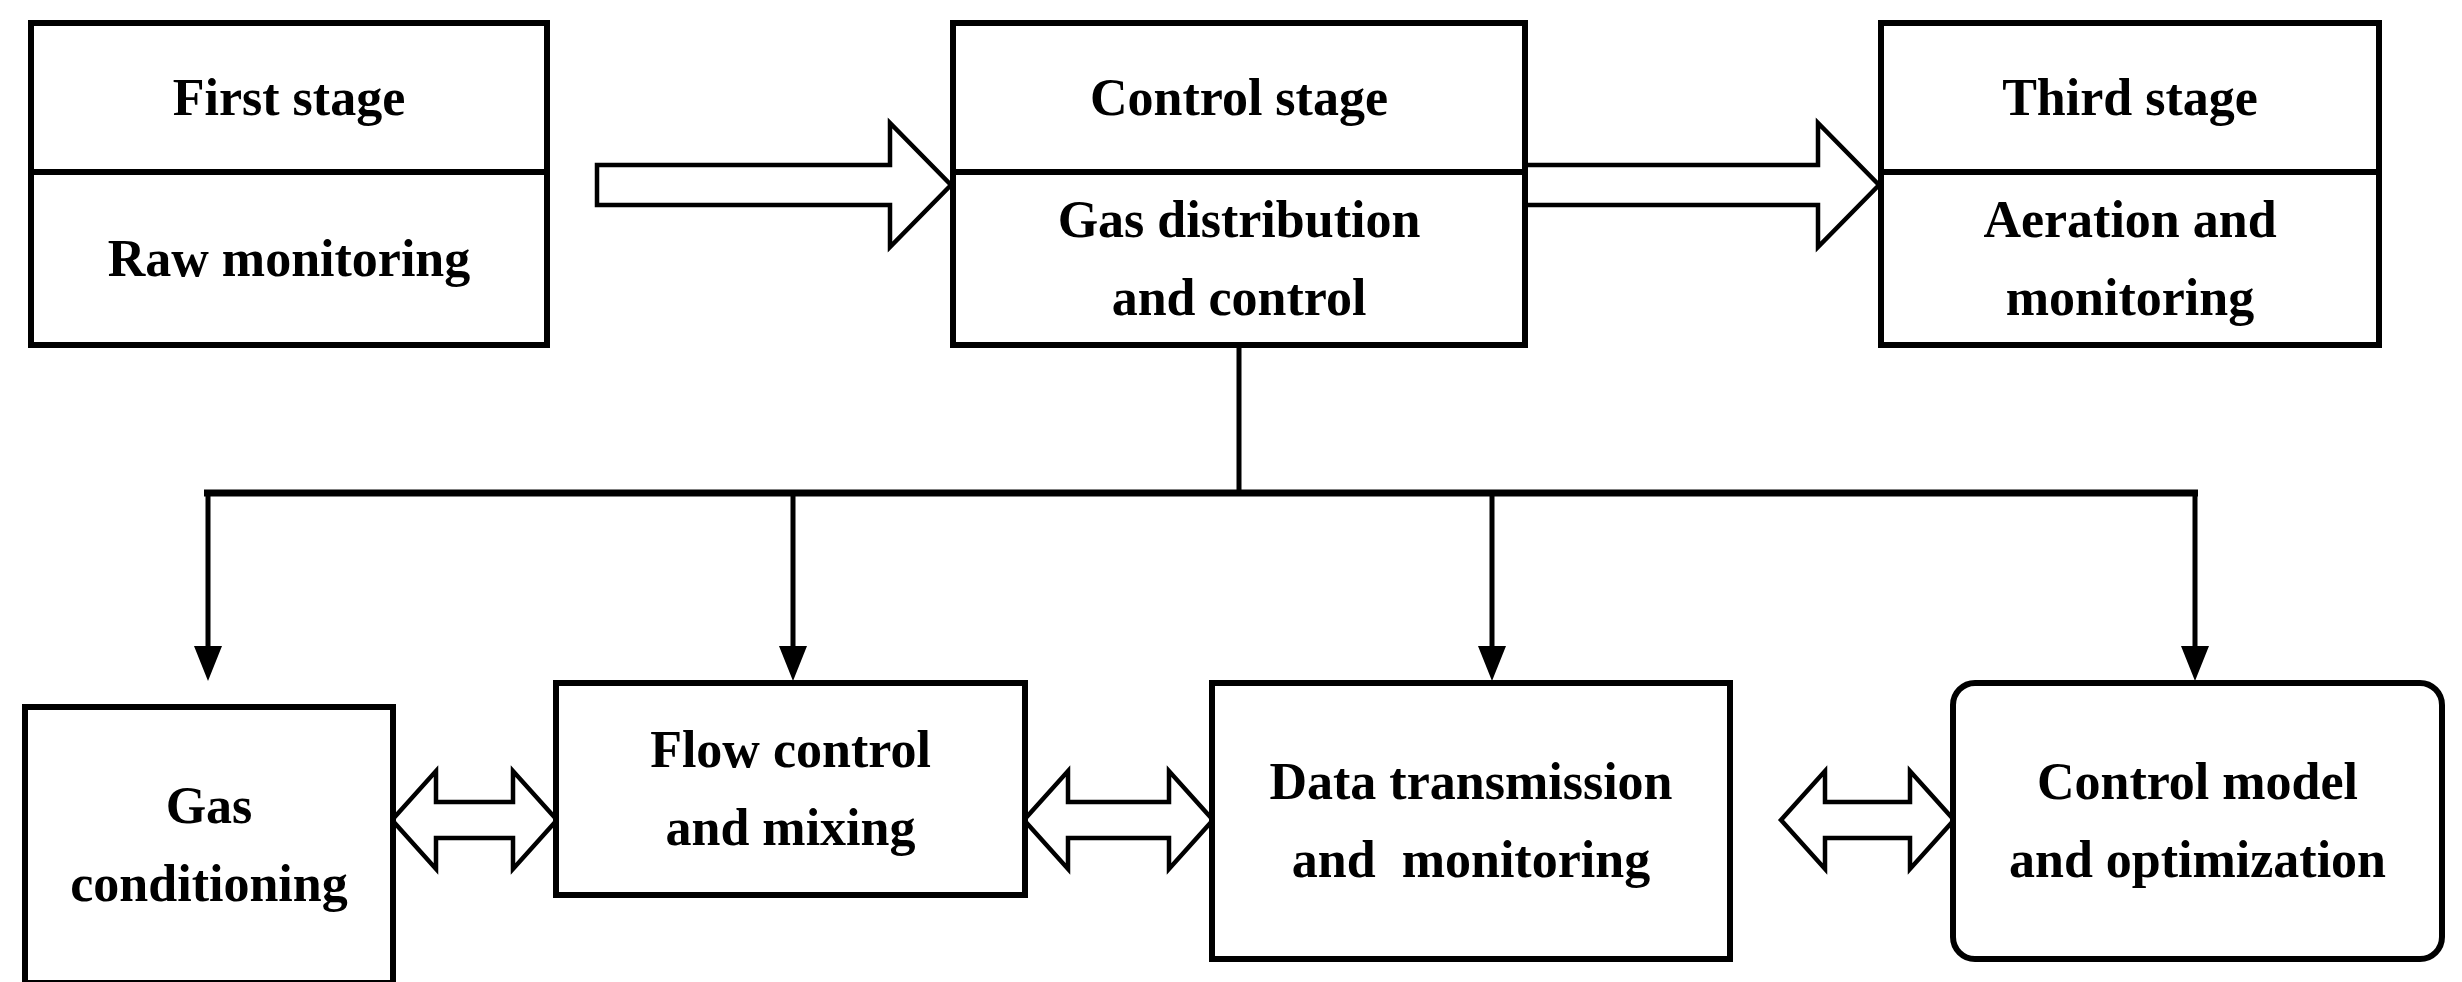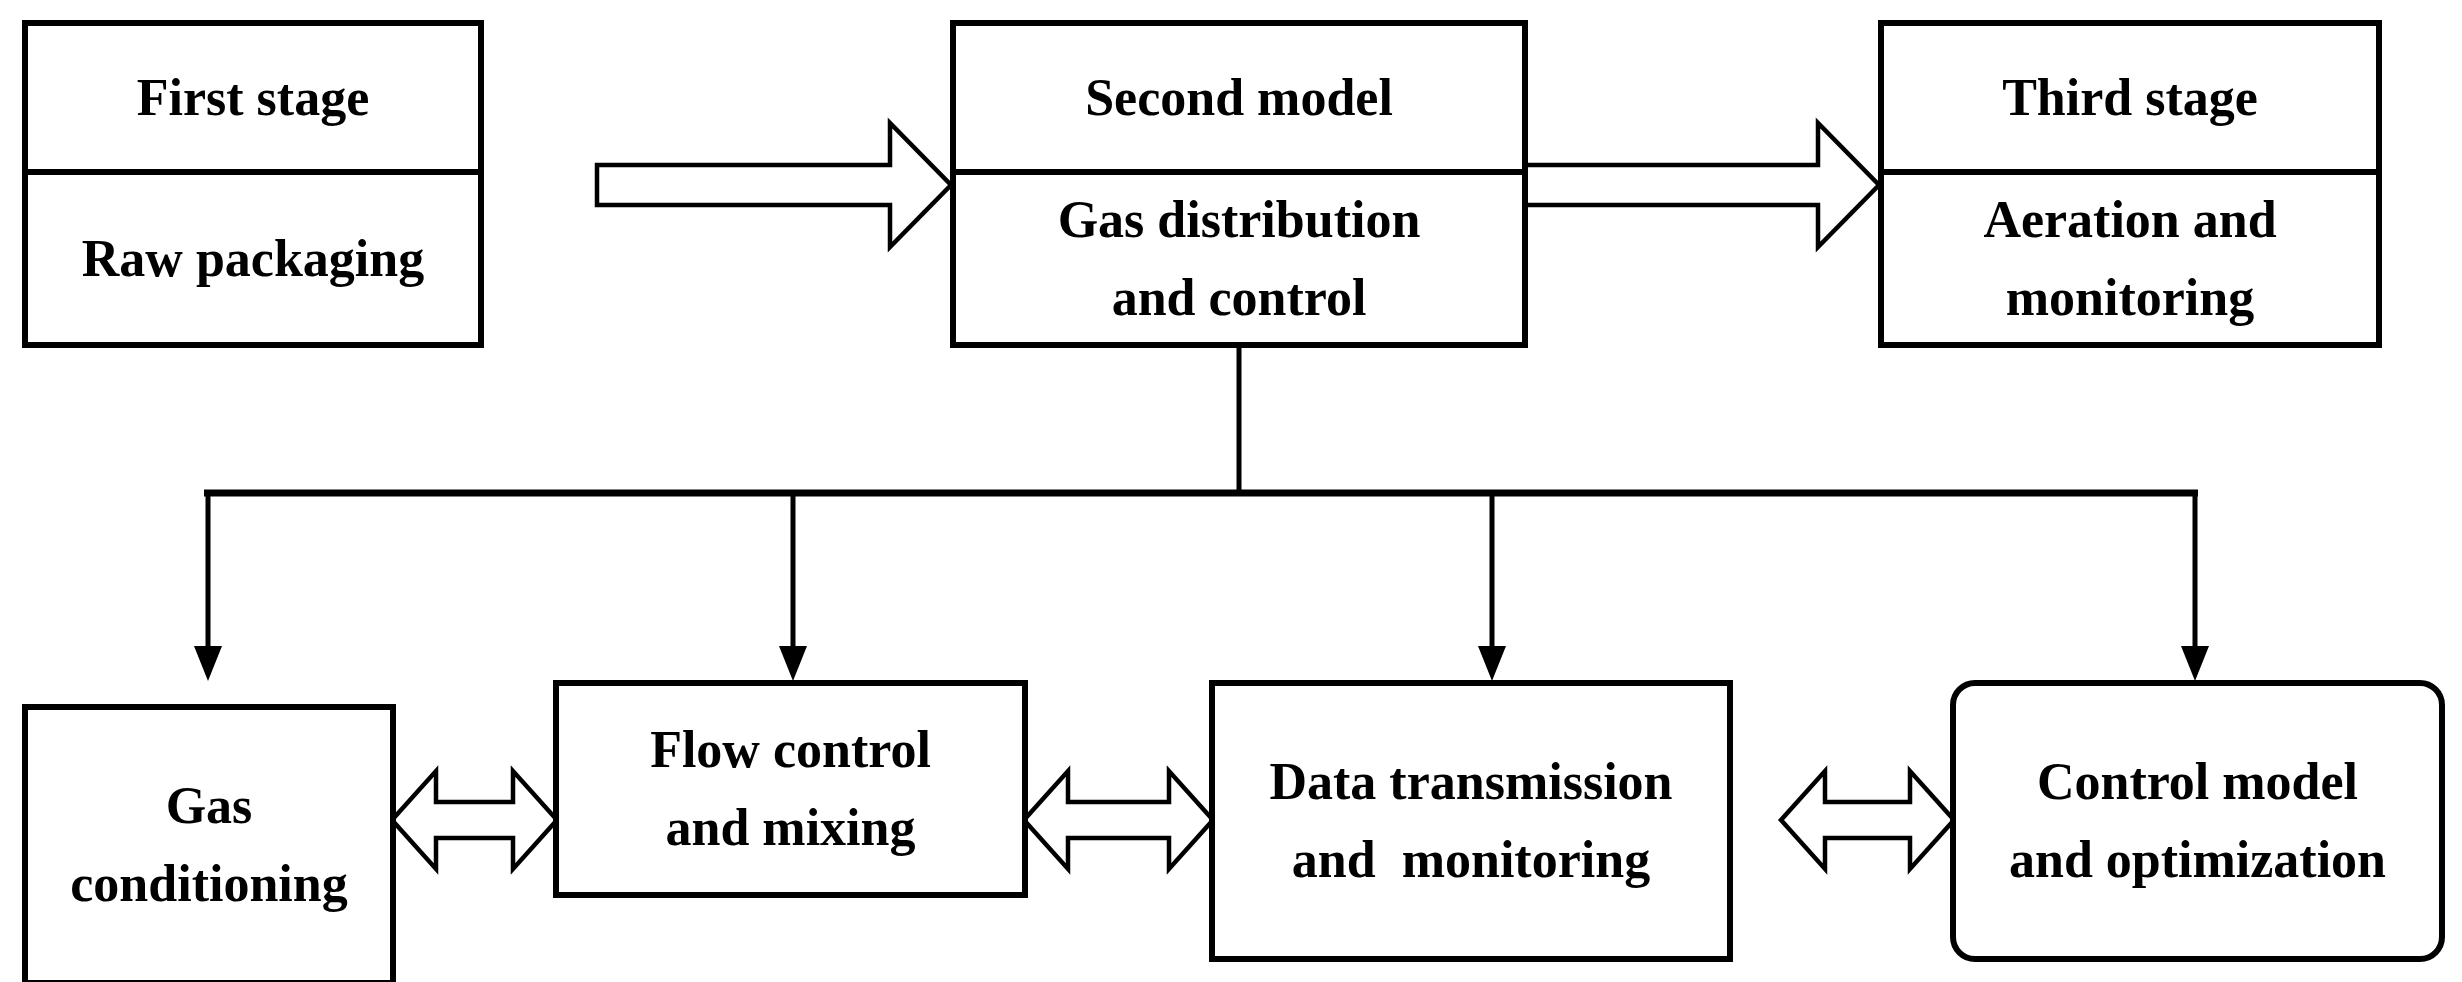--- a/index.html
+++ b/index.html
@@ -84,32 +84,32 @@
     <line x1="2195" y1="490" x2="2195" y2="649" stroke="#000000" stroke-width="5"></line>
     <polygon points="2181,646 2209,646 2195,681" fill="#000000"></polygon>
 
     <polygon points="392,820 436,771 436,802 513,802 513,771 557,820 513,869 513,838 436,838 436,869" fill="#ffffff" stroke="#000000" stroke-width="4.5"></polygon>
 
     <polygon points="1024,820 1068,771 1068,802 1169,802 1169,771 1213,820 1169,869 1169,838 1068,838 1068,869" fill="#ffffff" stroke="#000000" stroke-width="4.5"></polygon>
 
     <polygon points="1781,820 1825,771 1825,802 1910,802 1910,771 1954,820 1910,869 1910,838 1825,838 1825,869" fill="#ffffff" stroke="#000000" stroke-width="4.5"></polygon>
   </svg>
 
-  <div class="box stage-box" style="left:22px; top:20px; width:462px; height:328px;">
+  <div class="box stage-box" style="left:28px; top:20px; width:522px; height:328px;">
     <div class="cell-top">
       <div class="label">First stage</div>
     </div>
     <div class="cell-bottom">
-      <div class="label">Raw packaging</div>
+      <div class="label">Raw monitoring</div>
     </div>
   </div>
 
   <div class="box stage-box" style="left:950px; top:20px; width:578px; height:328px;">
     <div class="cell-top">
-      <div class="label">Second model</div>
+      <div class="label">Control stage</div>
     </div>
     <div class="cell-bottom">
       <div class="label">Gas distribution
 and control</div>
     </div>
   </div>
 
   <div class="box stage-box" style="left:1878px; top:20px; width:504px; height:328px;">
     <div class="cell-top">
       <div class="label">Third stage</div>

